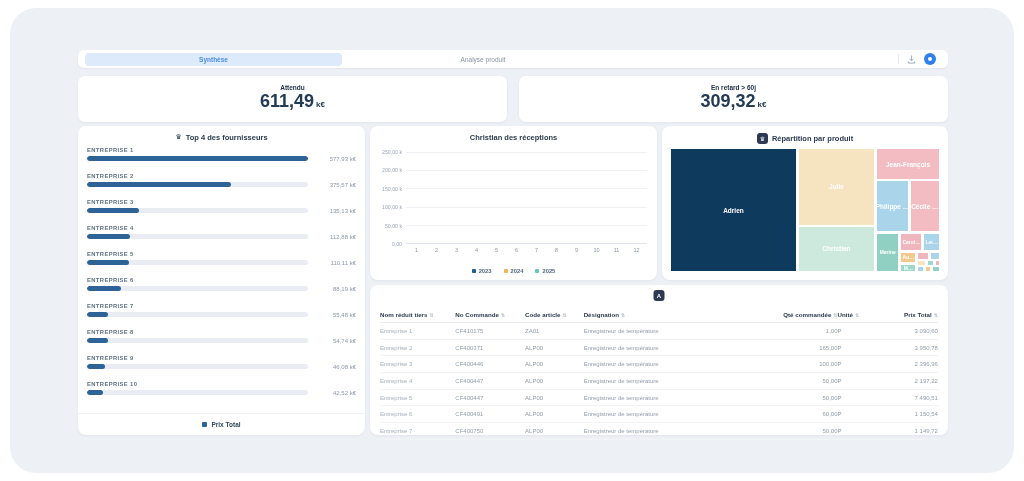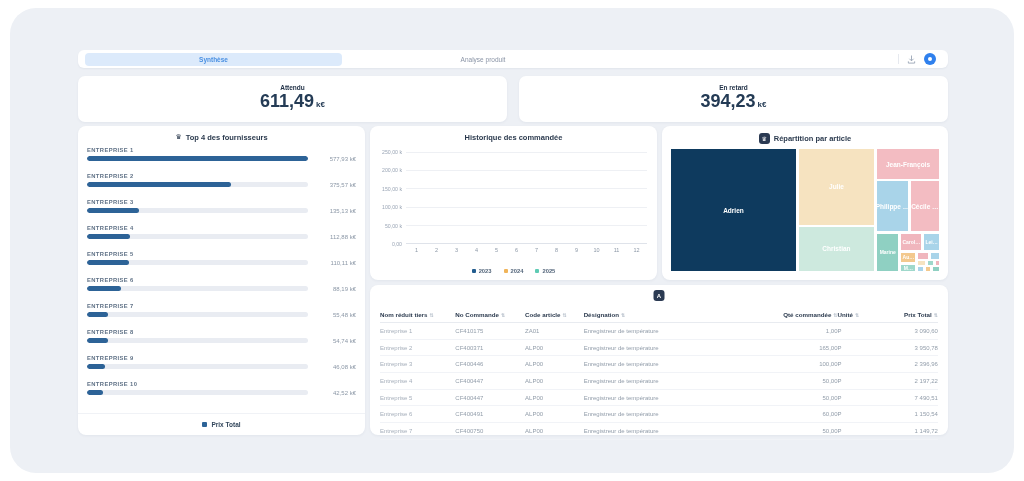--- a/index.html
+++ b/index.html
@@ -84,22 +84,22 @@
       <span class="dot"></span>
     </div>
 </div>
 
 <div class="kpis" id="kpi-row">
     <div class="kpi">
       <div class="lab">Attendu</div>
       <div class="val">611,49<span class="unit">k€</span></div>
     </div>
     <div class="kpi">
-      <div class="lab">En retard</div>
-      <div class="val">394,23<span class="unit">k€</span></div>
+      <div class="lab">En retard &gt; 60j</div>
+      <div class="val">309,32<span class="unit">k€</span></div>
     </div>
   </div>
 
 <div class="panel" id="panel-top10">
   <div class="panel-title">
     <span class="crown">♛</span>
     <span>Top 4 des fournisseurs</span>
   </div>
   <div id="top10-list">
       <div class="t10-row">
@@ -194,21 +194,21 @@
       </div>
     </div>
   <div class="t10-legend">
     <span class="sq" id="t10-legend-sq" style="background: rgb(45, 99, 151);"></span>
     <span>Prix Total</span>
   </div>
 </div>
 
 <div class="panel" id="panel-hist">
   <div class="panel-title">
-    <span>Historique des commandée</span>
+    <span>Christian des réceptions</span>
   </div>
   <div class="hist-plot" id="hist-plot">
       <div class="hgrid" style="top: 0%;"></div>
       <div class="hgrid" style="top: 20%;"></div>
       <div class="hgrid" style="top: 40%;"></div>
       <div class="hgrid" style="top: 60%;"></div>
       <div class="hgrid" style="top: 80%;"></div>
     </div>
   <div id="hist-ylabels">
       <div class="hist-ylab" style="top: 23px;">250,00 k</div>
@@ -308,21 +308,21 @@
         <span>2025</span>
       </div>
     </div>
 </div>
 
 <div class="panel" id="panel-tree">
   <div class="panel-title">
     <span class="badge">
         <span class="crown" style="color:#fff;font-size:6px;">♛</span>
       </span>
-    <span>Répartition par article</span>
+    <span>Répartition par produit</span>
   </div>
   <div class="tree-area" id="tree-area">
       <div class="tcell" style="left: 0%; top: 0%; width: 47%; height: 100%; background: rgb(14, 58, 94);">Adrien</div>
       <div class="tcell" style="left: 47.3%; top: 0%; width: 28.7%; height: 62.5%; background: rgb(246, 227, 192);">Julie</div>
       <div class="tcell" style="left: 47.3%; top: 62.5%; width: 28.7%; height: 37.5%; background: rgb(205, 233, 222);">Christian</div>
       <div class="tcell" style="left: 76.3%; top: 0%; width: 23.7%; height: 26%; background: rgb(243, 188, 194);">Jean-François</div>
       <div class="tcell" style="left: 76.3%; top: 26%; width: 12.2%; height: 42%; background: rgb(169, 212, 233);">Philippe …</div>
       <div class="tcell" style="left: 88.8%; top: 26%; width: 11.2%; height: 42%; background: rgb(243, 188, 194);">Cécile …</div>
       <div class="tcell small" style="left: 76.3%; top: 68.5%; width: 8.7%; height: 31.5%; background: rgb(143, 208, 194);">Marine</div>
       <div class="tcell small" style="left: 85.3%; top: 68.5%; width: 8.2%; height: 14.5%; background: rgb(240, 182, 189);">Carol…</div>

